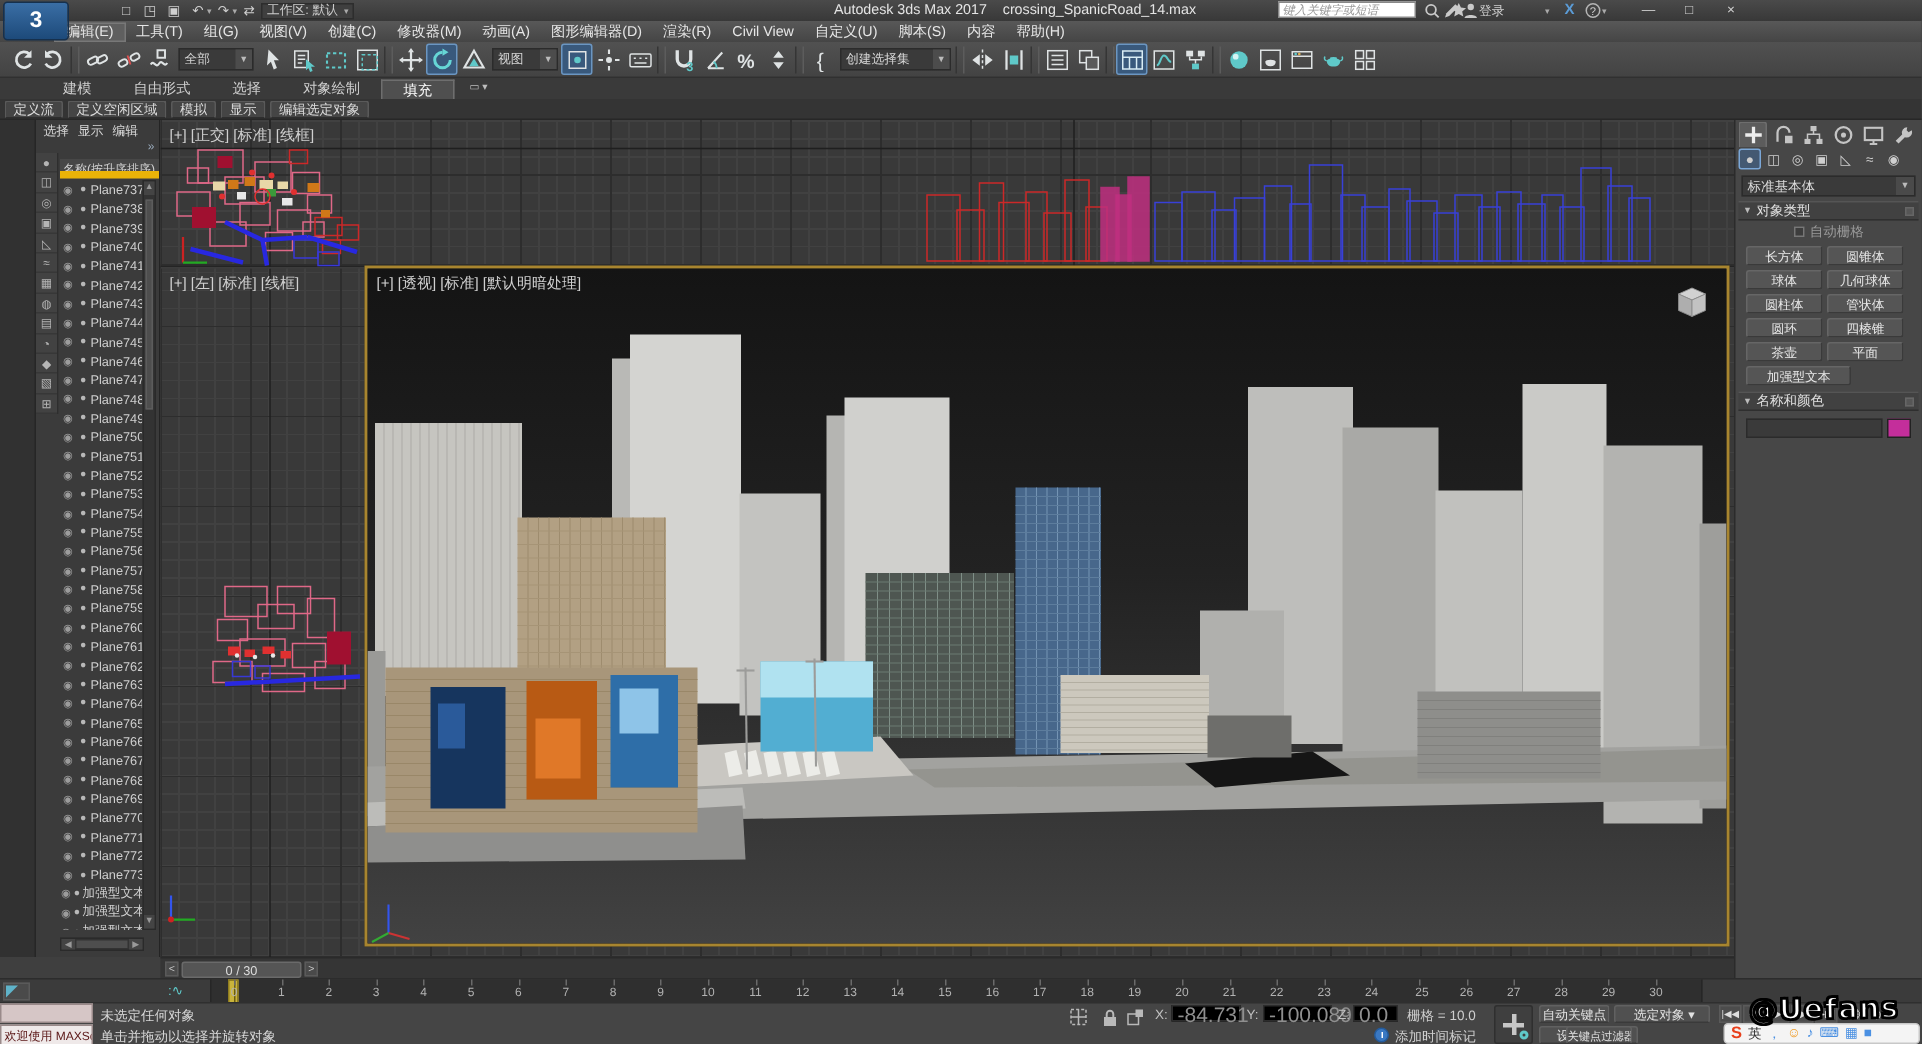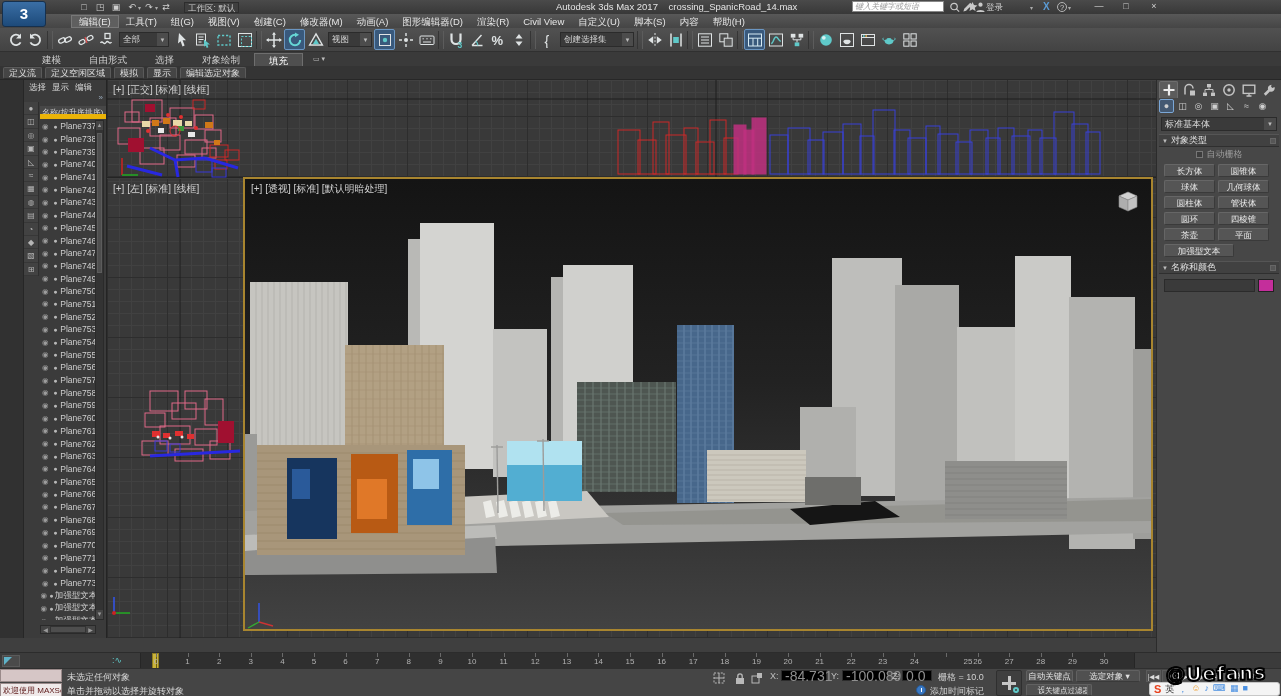--- a/index.html
+++ b/index.html
@@ -5,30 +5,30 @@
   html,body{margin:0;padding:0;width:1281px;height:696px;overflow:hidden;background:#454545;
     font-family:"Liberation Sans","DejaVu Sans",sans-serif;-webkit-font-smoothing:antialiased;}
   *{box-sizing:border-box;}
   .abs{position:absolute;}
   
   #titlebar{position:absolute;left:0;top:0;width:1281px;height:14px;background:linear-gradient(#4a4a4a,#383838);color:#d8d8d8;font-size:9.5px;}
   #applogo{position:absolute;left:2px;top:1px;width:44px;height:26px;background:linear-gradient(#3a6ea5,#1d4a7a);border:1px solid #16304d;border-radius:3px;color:#fff;font-weight:bold;font-size:15px;text-align:center;line-height:24px;z-index:9;}
   .qat{position:absolute;top:0;height:14px;display:flex;align-items:center;color:#cfcfcf;}
   .qbtn{width:16px;text-align:center;font-size:9px;cursor:default;}
   .qcaret{font-size:6px;color:#aaa;margin-left:-2px;}
-  #workspace-combo{display:flex;align-items:center;background:#3f3f3f;border:1px solid #2d2d2d;height:11px;padding:0 3px;font-size:8.5px;color:#ccc;margin-left:10px;flex-direction:column;}
+  #workspace-combo{display:flex;align-items:center;background:#3f3f3f;border:1px solid #2d2d2d;height:11px;padding:0 3px;font-size:8.5px;color:#ccc;margin-left:0;}
   #title-text{position:absolute;left:556px;top:1px;font-size:9.5px;color:#e4e4e4;white-space:nowrap;}
   #search-box{position:absolute;left:852px;top:1px;width:92px;height:11px;background:#fff;border:1px solid #888;color:#999;font-style:italic;font-size:8px;line-height:10px;padding-left:2px;overflow:hidden;white-space:nowrap;}
   .ticon{position:absolute;top:1px;width:13px;height:12px;}
   .winbtn{position:absolute;top:0;width:22px;height:13px;text-align:center;color:#cfcfcf;font-size:9px;line-height:13px;}
   #a360x{position:absolute;left:1043px;top:1px;color:#5b9bd5;font-weight:bold;font-size:10px;}
   #helpq{position:absolute;left:1057px;top:1.5px;width:10px;height:10px;border:1px solid #b5b5b5;border-radius:50%;color:#cfcfcf;font-size:7.5px;text-align:center;line-height:9px;}
   #signin{position:absolute;left:986px;top:2px;color:#d0d0d0;font-size:8.5px;}
   
-  #menubar{position:absolute;left:0;top:14px;width:1281px;height:14px;background:linear-gradient(#585858,#454545);display:flex;align-items:center;padding-left:71px;}
+  #menubar{position:absolute;left:0;top:14px;width:1281px;height:14px;background:linear-gradient(#585858,#454545);display:flex;align-items:center;padding-left:36px;}
   .mitem{color:#e6e6e6;font-size:9.5px;padding:0 7px;height:13px;line-height:13px;white-space:nowrap;}
   .mitem.on{background:#5f5f5f;border:1px solid #787878;line-height:11px;}
   
   #toolbar{position:absolute;left:0;top:28px;width:1281px;height:24px;background:linear-gradient(#515151,#434343);border-bottom:1px solid #303030;display:flex;align-items:center;padding-left:4px;}
   .tbtn{width:21px;height:21px;display:flex;align-items:center;justify-content:center;border-radius:2px;flex:0 0 auto;}
   .tbtn.on{background:#39597c;border:1px solid #6b96c2;}
   .tsep{width:6px;height:18px;border-left:1px solid #353535;border-right:1px solid #5c5c5c;margin:0 1px;flex:0 0 auto;}
   .tcombo{height:15px;background:#3a3a3a;border:1px solid #2b2b2b;color:#d6d6d6;font-size:8.5px;display:flex;align-items:center;padding-left:3px;margin:0 2px;flex:0 0 auto;position:relative;}
   .tcombo .car{margin-left:auto;width:11px;height:100%;background:#4c4c4c;color:#bbb;font-size:6px;text-align:center;line-height:14px;}
   
@@ -994,20 +994,25 @@
       <svg id="viewcube" width="30" height="28" viewBox="0 0 30 28">
         <polygon points="6,9 15,5 24,9 15,13" fill="#d2d2d2" stroke="#9a9a9a" stroke-width="0.6"></polygon>
         <polygon points="6,9 15,13 15,24 6,20" fill="#aeaeae" stroke="#8a8a8a" stroke-width="0.6"></polygon>
         <polygon points="24,9 15,13 15,24 24,20" fill="#c2c2c2" stroke="#8a8a8a" stroke-width="0.6"></polygon>
       </svg>
     </div>
   </div>
 </div>
 
 <div id="tslider">
+  <div id="ts-track">
+    <span class="tsbtn" style="left:3px;">&lt;</span>
+    <div id="ts-handle">0 / 30</div>
+    <span class="tsbtn" style="left:96px;">&gt;</span>
+  </div>
   <div id="ts-right"></div>
 </div>
 
 <div id="trackbar">
   <div id="layouttab">
       <i></i>
     </div>
   <span id="curveicon">:∿</span>
   <div id="ruler">
     <div id="rmarker">
@@ -1057,21 +1062,21 @@
       <span class="rnum" style="left: 647px;">20</span>
       <span class="rtick" style="left: 678.6px;"></span>
       <span class="rnum" style="left: 678.6px;">21</span>
       <span class="rtick" style="left: 710.2px;"></span>
       <span class="rnum" style="left: 710.2px;">22</span>
       <span class="rtick" style="left: 741.8px;"></span>
       <span class="rnum" style="left: 741.8px;">23</span>
       <span class="rtick" style="left: 773.4px;"></span>
       <span class="rnum" style="left: 773.4px;">24</span>
       <span class="rtick" style="left: 805px;"></span>
-      <span class="rnum" style="left: 827px;">25</span>
+      <span class="rnum" style="left: 807px;">25</span>
       <span class="rtick" style="left: 836.6px;"></span>
       <span class="rnum" style="left: 836.6px;">26</span>
       <span class="rtick" style="left: 868.2px;"></span>
       <span class="rnum" style="left: 868.2px;">27</span>
       <span class="rtick" style="left: 899.8px;"></span>
       <span class="rnum" style="left: 899.8px;">28</span>
       <span class="rtick" style="left: 931.4px;"></span>
       <span class="rnum" style="left: 931.4px;">29</span>
       <span class="rtick" style="left: 963px;"></span>
       <span class="rnum" style="left: 963px;">30</span>

